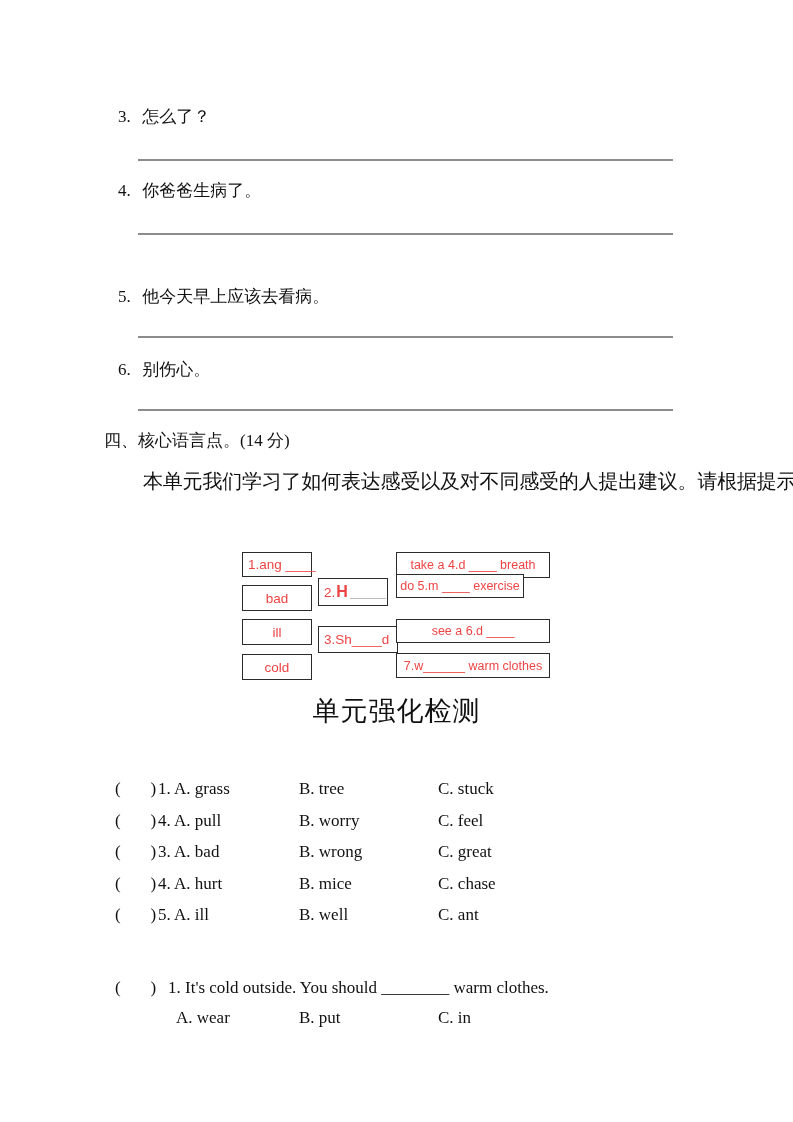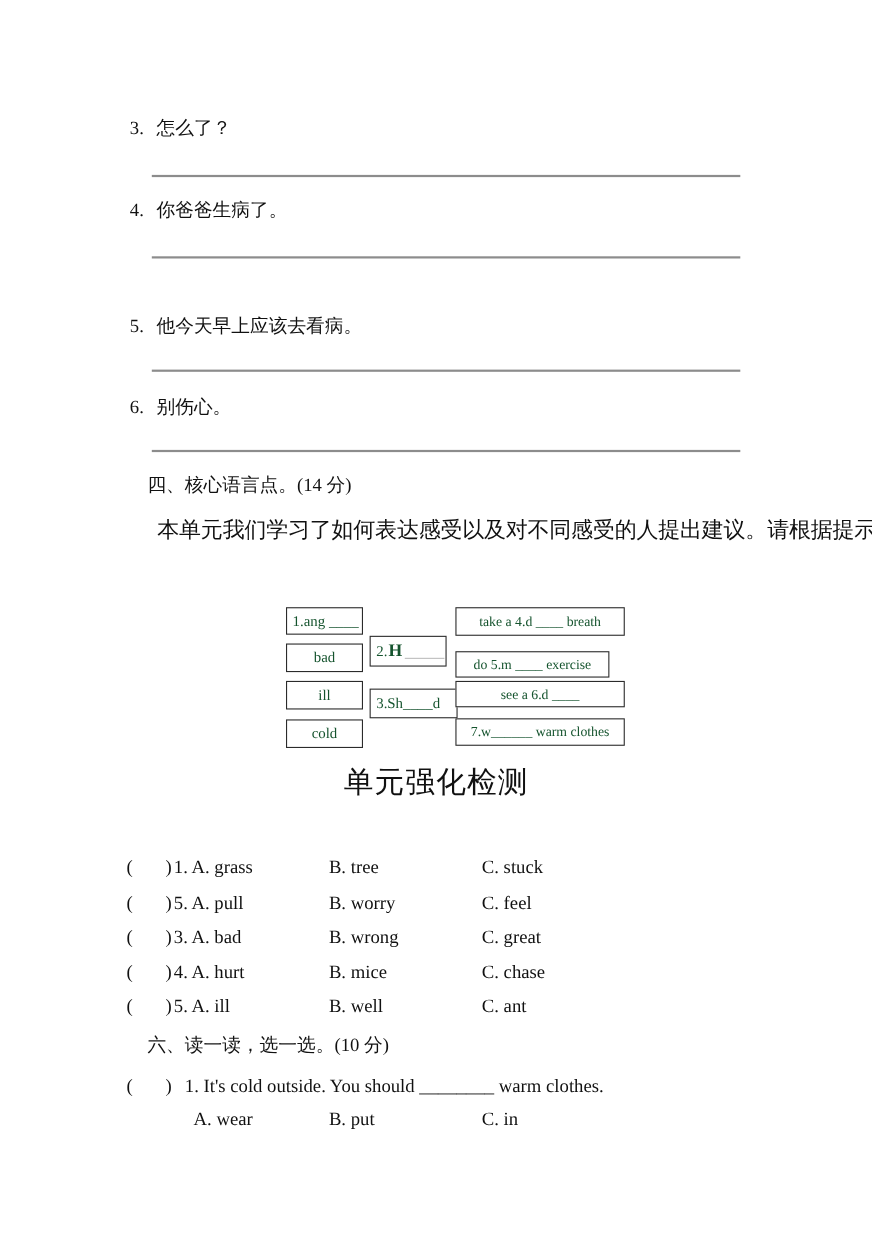--- a/index.html
+++ b/index.html
@@ -29,45 +29,44 @@
     position: absolute;
     left: 138px;
     width: 535px;
     height: 0;
     border-top: 2px solid #8c8c8c;
   }
 
   
   .sec-heading {
     position: absolute;
-    left: 134px;
+    left: 104px;
     font-size: 17px;
     white-space: nowrap;
   }
   .intro {
     position: absolute;
     font-size: 20px;
     white-space: nowrap;
     letter-spacing: -0.2px;
   }
 
   
   .wbox {
     position: absolute;
     border: 1.5px solid #2b2b2b;
     background: #ffffff;
-    font-family: Liberation Serif, serif;
+    font-family: Liberation Sans, sans-serif;
     font-size: 13.5px;
-    color: #14532d;
+    color: #ef4444;
     display: flex;
     align-items: center;
     justify-content: center;
     white-space: nowrap;
     box-sizing: border-box;
-    margin-left: 18px;
   }
   .wbox.left-align { justify-content: flex-start; padding-left: 5px; }
   .wbox.small { font-size: 12.5px; }
   .wbox .big-letter { font-size: 16px; font-weight: bold; margin-left: 1px; }
   .wbox .faint-blank {
     display: inline-block;
     width: 36px;
     border-bottom: 1px solid #bdbdbd;
     height: 12px;
     margin-left: 2px;
@@ -142,37 +141,37 @@
     <div class="wbox" style="left:242px; top:654px; width:70px; height:26px">cold</div>
 
     <div class="wbox left-align" style="left:318px; top:578px; width:70px; height:28px">
       <span>2.</span>
         <span class="big-letter">H</span>
         <span class="faint-blank"></span>
     </div>
     <div class="wbox left-align" style="left:318px; top:626px; width:80px; height:27px">3.Sh____d</div>
 
     <div class="wbox small" style="left:396px; top:552px; width:154px; height:26px">take a 4.d ____ breath</div>
-    <div class="wbox small" style="left:396px; top:592px; width:140px; height:24px">do 5.m ____ exercise</div>
+    <div class="wbox small" style="left:396px; top:574px; width:128px; height:24px">do 5.m ____ exercise</div>
     <div class="wbox small" style="left:396px; top:619px; width:154px; height:24px">see a 6.d ____</div>
     <div class="wbox small" style="left:396px; top:653px; width:154px; height:25px">7.w______ warm clothes</div>
   </div>
 
   <div class="unit-title" style="top:693px">单元强化检测</div>
 
 
   <div class="item-row" style="top:779px">
     <span class="paren">(       )</span>
     <span class="colA">1. A. grass</span>
     <span class="colB">B. tree</span>
     <span class="colC">C. stuck</span>
   </div>
   <div class="item-row" style="top:811px">
     <span class="paren">(       )</span>
-    <span class="colA">5. A. pull</span>
+    <span class="colA">4. A. pull</span>
     <span class="colB">B. worry</span>
     <span class="colC">C. feel</span>
   </div>
   <div class="item-row" style="top:842px">
     <span class="paren">(       )</span>
     <span class="colA">3. A. bad</span>
     <span class="colB">B. wrong</span>
     <span class="colC">C. great</span>
   </div>
   <div class="item-row" style="top:874px">
@@ -181,21 +180,20 @@
     <span class="colB">B. mice</span>
     <span class="colC">C. chase</span>
   </div>
   <div class="item-row" style="top:905px">
     <span class="paren">(       )</span>
     <span class="colA">5. A. ill</span>
     <span class="colB">B. well</span>
     <span class="colC">C. ant</span>
   </div>
 
-  <div class="sec-heading" style="top:938px">六、读一读，选一选。(10 分)</div>
 
   <div class="item-row" style="top:978px">
     <span class="paren">(       )</span>
     <span class="colA2">1. It's cold outside. You should ________ warm clothes.</span>
   </div>
   <div class="item-row" style="top:1008px">
     <span class="optA">A. wear</span>
     <span class="colB">B. put</span>
     <span class="colC">C. in</span>
   </div>

